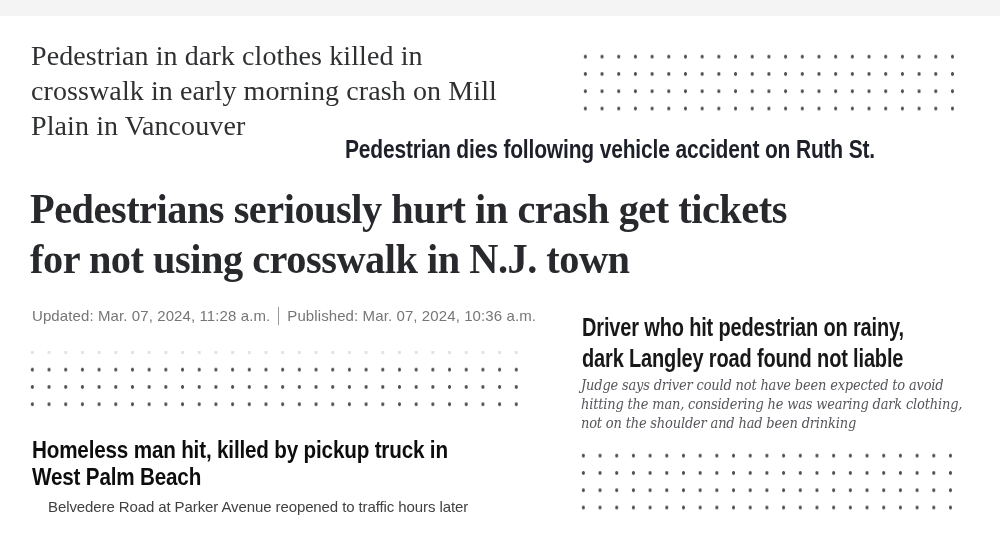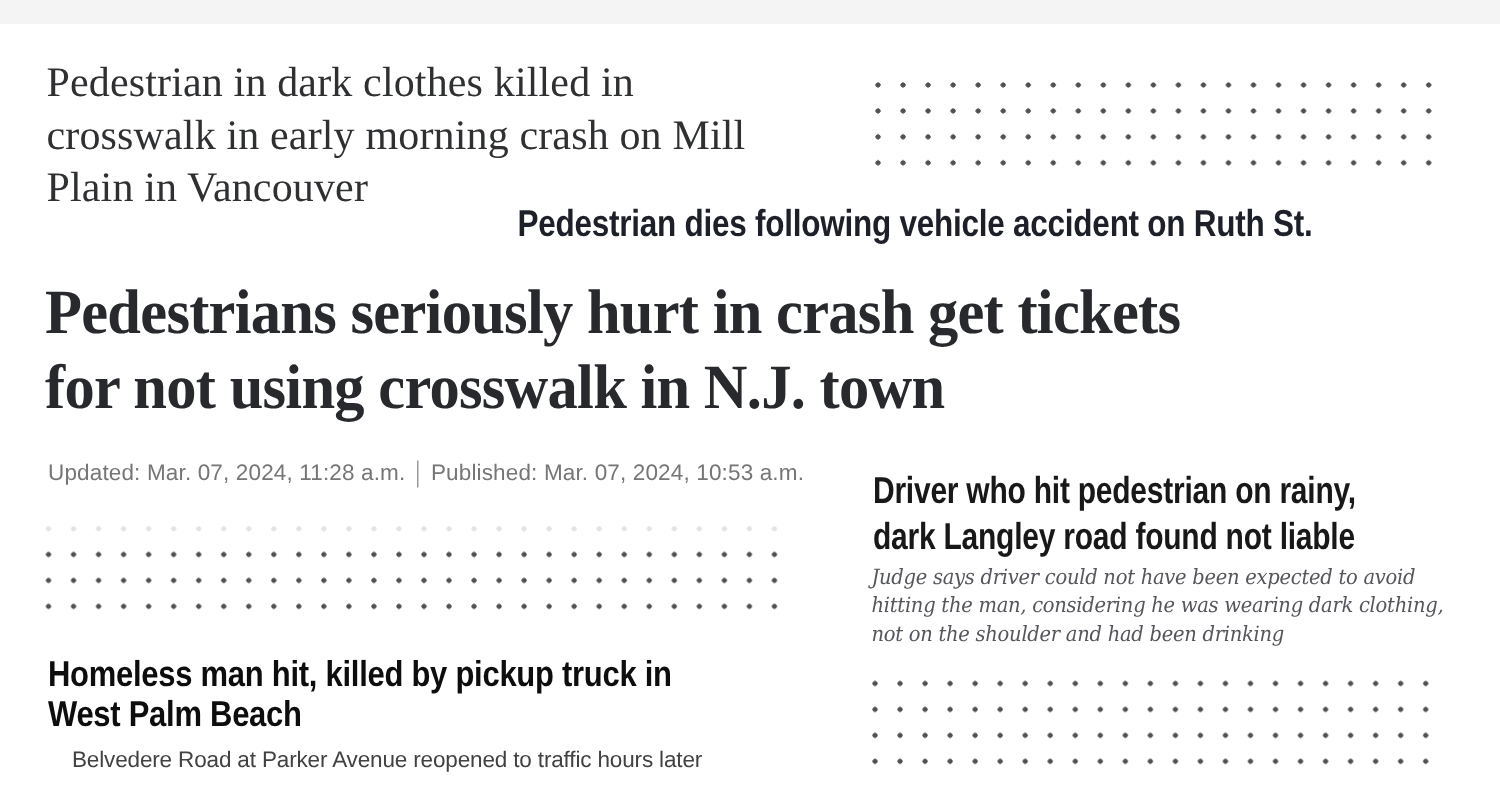--- a/index.html
+++ b/index.html
@@ -121,21 +121,21 @@
   <div class="dots dots-tr"></div>
 
   <h3 class="hl-ruth">Pedestrian dies following vehicle accident on Ruth St.</h3>
 
   <h1 class="hl-main">Pedestrians seriously hurt in crash get tickets
 for not using crosswalk in N.J. town</h1>
 
   <div class="byline">
     <span>Updated: Mar. 07, 2024, 11:28 a.m.</span>
     <span class="divider"></span>
-    <span>Published: Mar. 07, 2024, 10:53 a.m.</span>
+    <span>Published: Mar. 07, 2024, 10:36 a.m.</span>
   </div>
 
   <div class="dots-faint dots-ml-f"></div>
   <div class="dots dots-ml"></div>
 
   <h3 class="hl-driver">Driver who hit pedestrian on rainy,
 dark Langley road found not liable</h3>
 
   <p class="deck-judge">Judge says driver could not have been expected to avoid
 hitting the man, considering he was wearing dark clothing,

